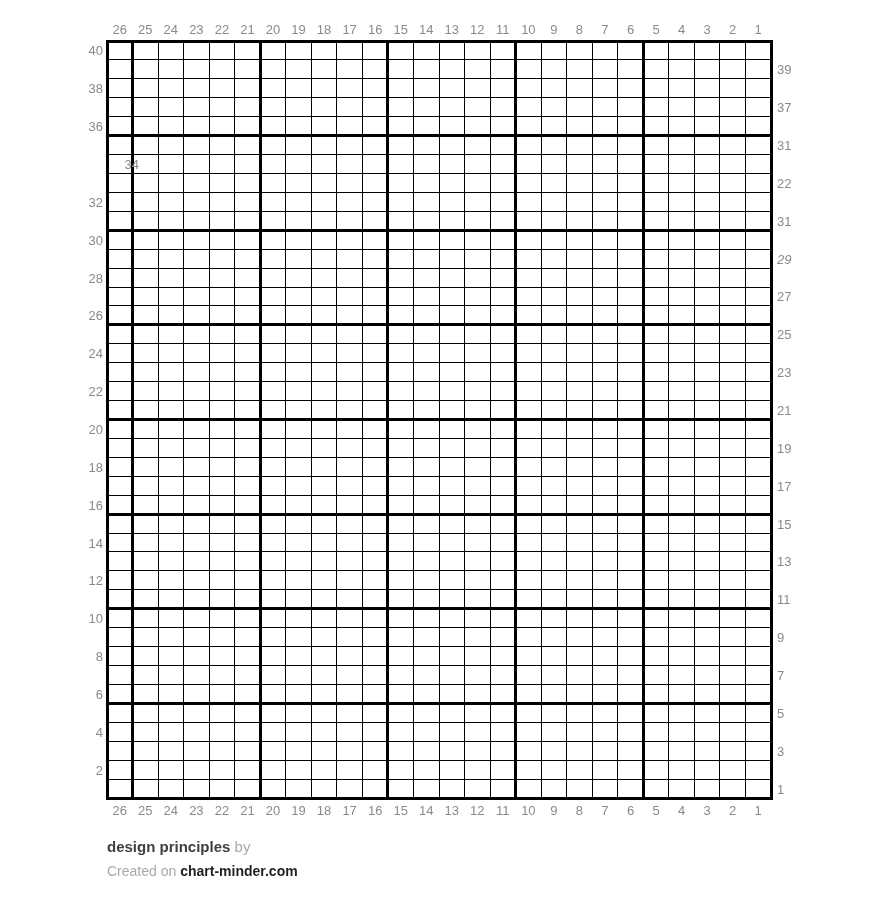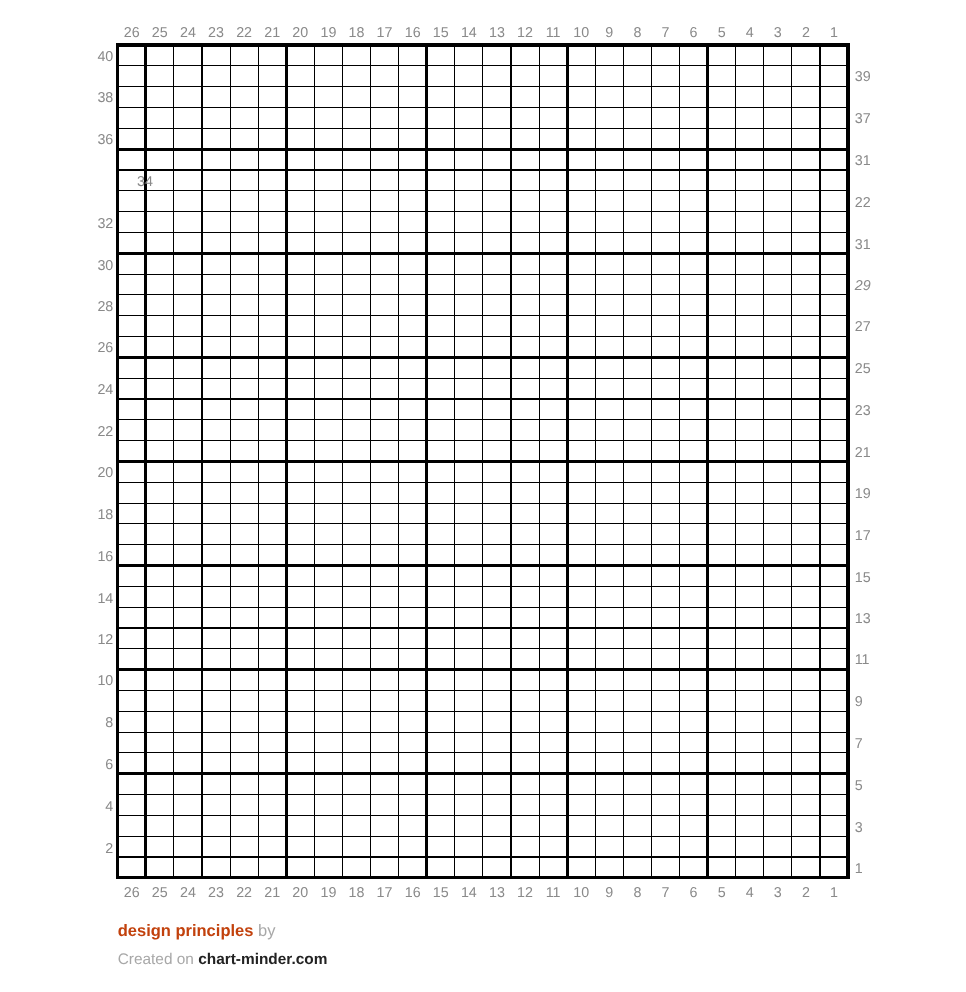--- a/index.html
+++ b/index.html
@@ -31,21 +31,21 @@
   .axis-top, .axis-bottom { text-align: center; }
   .axis-left  { text-align: right; }
   .axis-right { text-align: left; }
   .caption-line {
     position: absolute;
     left: 107px;
     white-space: nowrap;
   }
   .caption-title-line { top: 838px; font-size: 15px; }
   .caption-credit-line { top: 863px; font-size: 14px; }
-  .chart-title { font-weight: bold; color: #c2410c; }
+  .chart-title { font-weight: bold; color: #404040; }
   .chart-byline { color: #a8a8a8; }
   .created-prefix { color: #a8a8a8; }
   .site-name { font-weight: bold; color: #222222; }
 </style>
 </head>
 <body>
 
 <div class="canvas">
 
   <svg id="grid-svg" width="878" height="902" shape-rendering="crispEdges">

